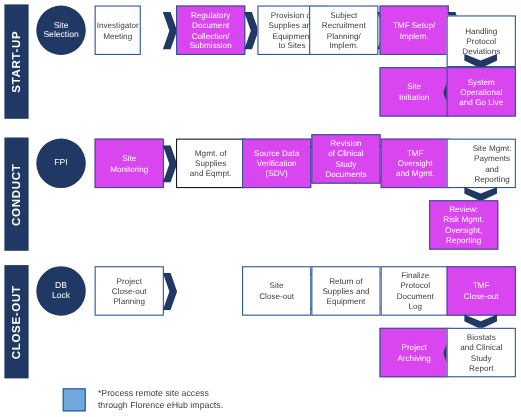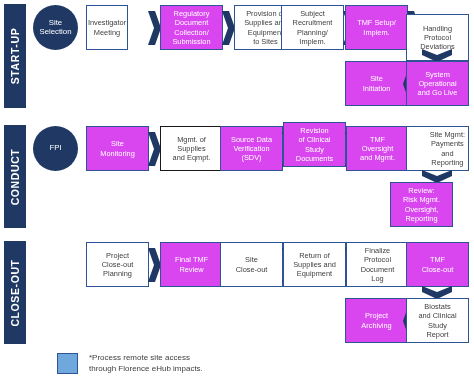--- a/index.html
+++ b/index.html
@@ -148,20 +148,24 @@
     <span class="phase-label">CLOSE-OUT</span>
   </div>
 
   <div class="circle" style="left:33px; top:5px;">
     <span style="white-space:pre-line;">Site
 Selection</span>
   </div>
   <div class="circle" style="left:33px; top:126px;">
     <span style="white-space:pre-line;">FPI</span>
   </div>
+  <div class="circle" style="left:33px; top:242px;">
+    <span style="white-space:pre-line;">DB
+Lock</span>
+  </div>
 
   <div class="box white" style="left:86px; top:5px; width:42px; height:45px;">
     <span style="white-space:pre-line;">Investigator
 Meeting</span>
   </div>
   <div class="chev-right" style="left:148px; top:11px;">
     <svg width="13" height="34" viewBox="0 0 13 34">
         <path d="M0,0 L6,17 L0,34 L7,34 L13,17 L7,0 Z" fill="#1f3864"></path>
       </svg>
   </div>
@@ -313,24 +317,20 @@
     <span style="white-space:pre-line;">Project
 Close-out
 Planning</span>
   </div>
   <div class="chev-right" style="left:148px; top:248px;">
     <svg width="13" height="34" viewBox="0 0 13 34">
         <path d="M0,0 L6,17 L0,34 L7,34 L13,17 L7,0 Z" fill="#1f3864"></path>
       </svg>
   </div>
 
-  <div class="box blue" style="left:160px; top:242px; width:63px; height:45px;">
-    <span style="white-space:pre-line;">Final TMF
-Review</span>
-  </div>
   <div class="chev-right" style="left:222px; top:248px;">
     <svg width="13" height="34" viewBox="0 0 13 34">
         <path d="M0,0 L6,17 L0,34 L7,34 L13,17 L7,0 Z" fill="#1f3864"></path>
       </svg>
   </div>
 
   <div class="box white" style="left:220px; top:242px; width:63px; height:45px;">
     <span style="white-space:pre-line;">Site
 Close-out</span>
   </div>

